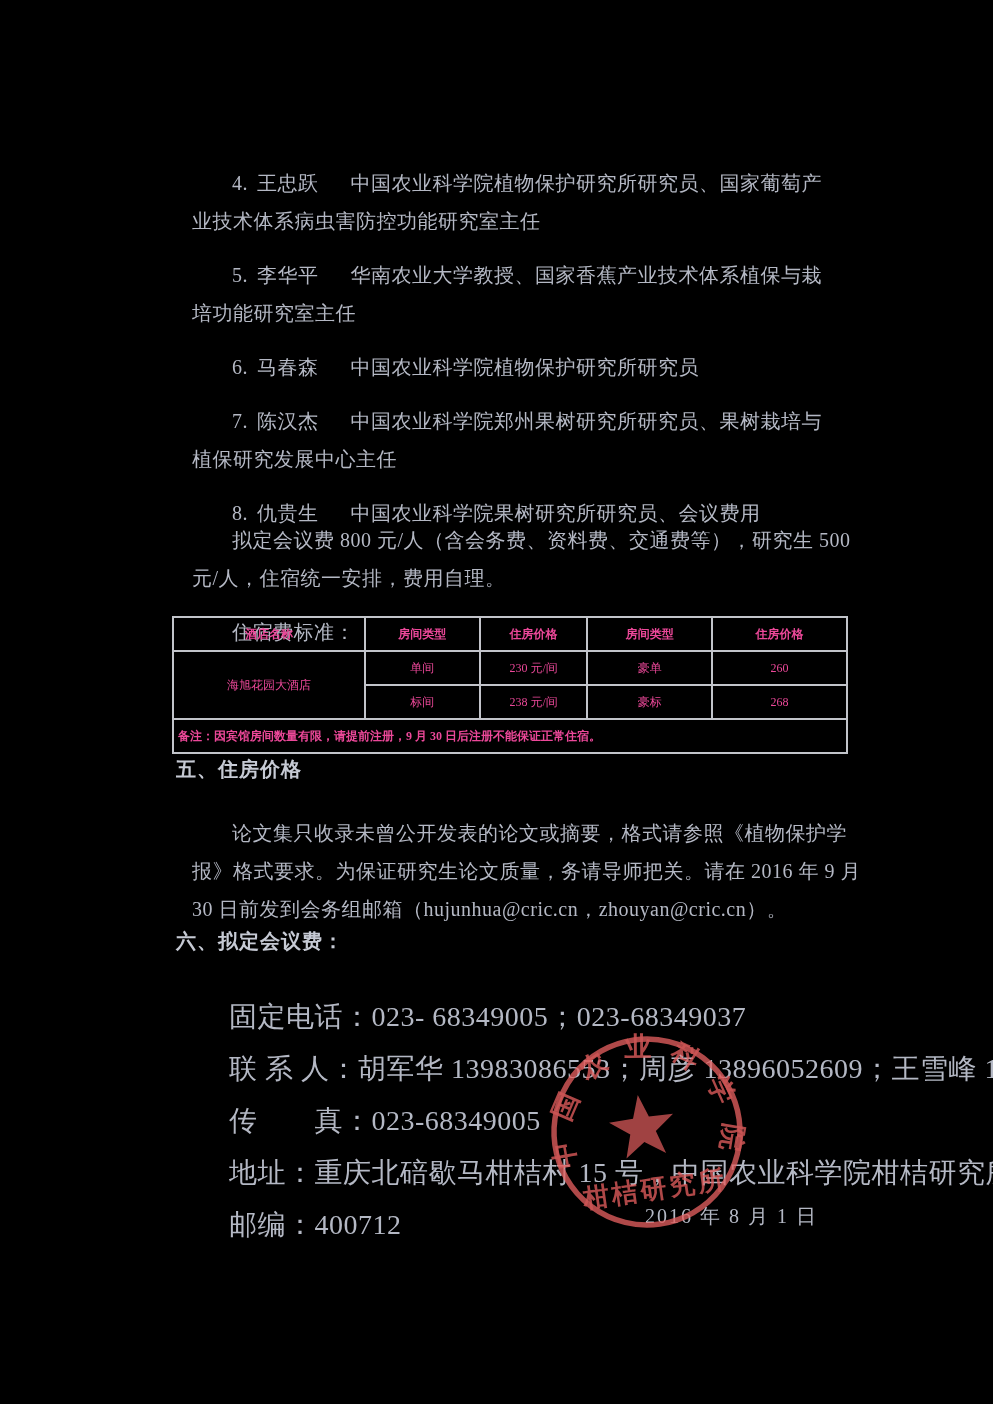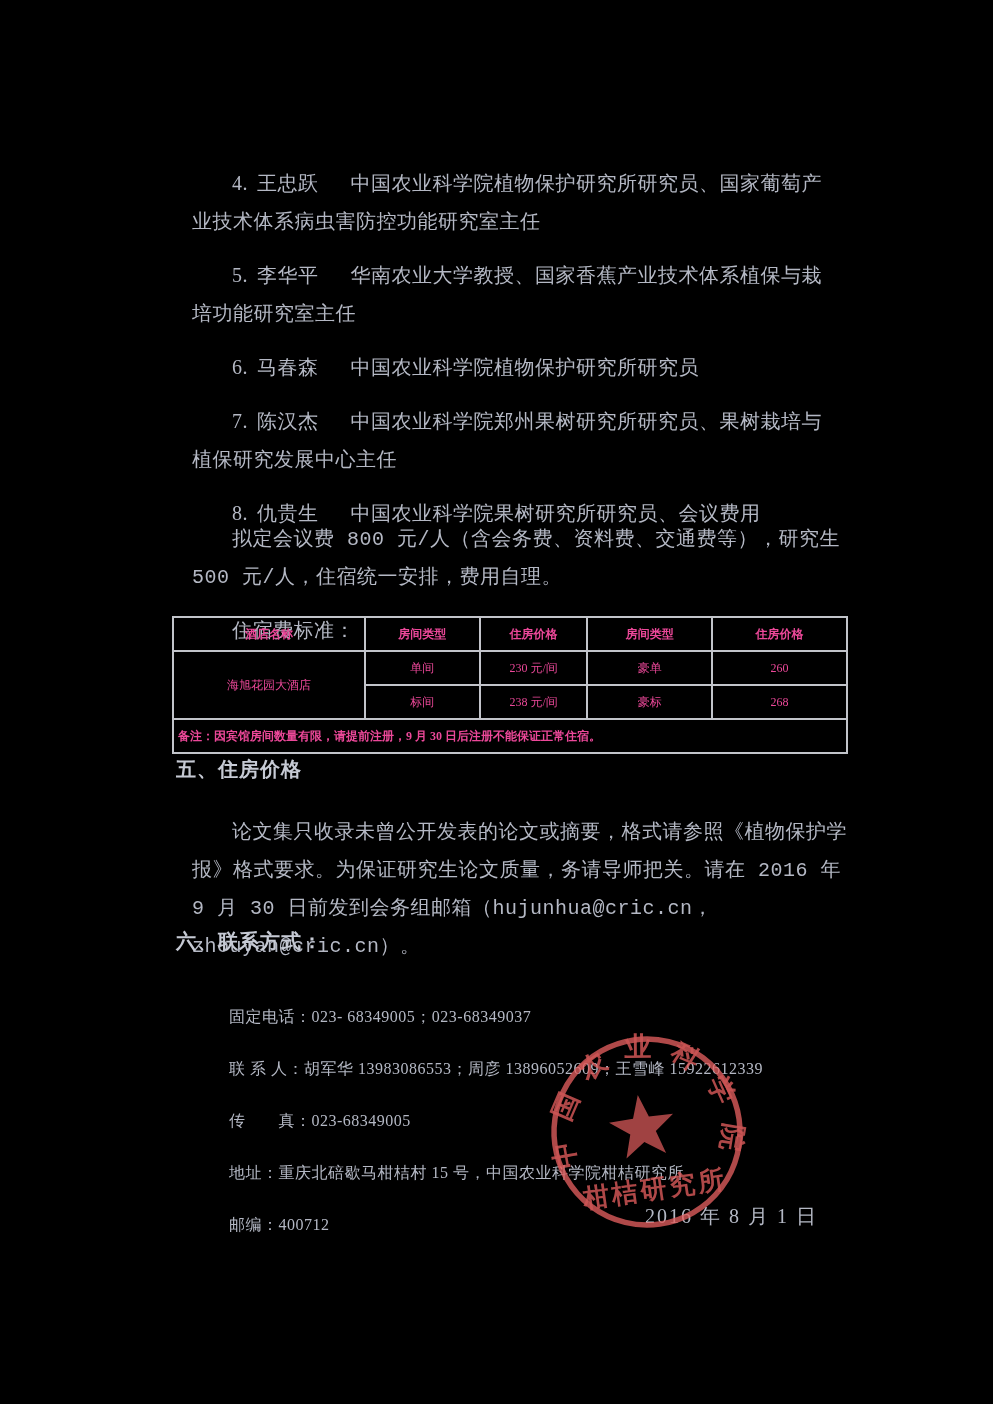--- a/index.html
+++ b/index.html
@@ -14,21 +14,21 @@
   .abs{position:absolute;}
   .content{left:176px;width:670px;}
   p{margin:16px;}
   .body-text{font-size:20px;line-height:38px;letter-spacing:0.5px;}
   .attendee{ text-indent:2em; }
   .attendee .name{margin-left:0.45em;}
   .attendee .role{margin-left:1.6em;}
   .heading{
     font-size:20px;font-weight:bold;color:#c6cad4;letter-spacing:1px;
   }
-  .indent-first{text-indent:2em;font-family:Liberation Mono, monospace;}
+  .indent-first{text-indent:2em;}
   
   table.lodging{
     border-collapse:collapse;
     width:676px;
     font-size:12px;
     color:#ec4899;
     table-layout:fixed;
   }
   table.lodging th,table.lodging td{
     border:2px solid #c2c4ca;
@@ -37,21 +37,21 @@
     height:28px;
     overflow:hidden;
     white-space:nowrap;
   }
   table.lodging th{font-weight:bold;}
   table.lodging .note-cell{
     text-align:left;
     font-weight:bold;
     white-space:nowrap;
   }
-  .contact-line{font-size:16px;line-height:36px;letter-spacing:0.5px;white-space:nowrap;}
+  .contact-line{font-size:28px;line-height:36px;letter-spacing:0.5px;white-space:nowrap;}
   .date-line{font-size:20px;text-align:right;letter-spacing:2px;}
   
   .stamp-svg{opacity:0.9;}
   .stamp-arc-text{font-size:27px;letter-spacing:17px;font-weight:bold;}
   .stamp-bottom-text{font-size:26px;letter-spacing:3px;font-weight:bold;}
 </style>
 </head>
 <body>
 
 <div class="page">
@@ -100,21 +100,21 @@
       <tr>
         <td colspan="5" class="note-cell">备注：因宾馆房间数量有限，请提前注册，9 月 30 日后注册不能保证正常住宿。</td>
       </tr>
     </tbody>
       </table>
   </div>
 
   <div class="abs content heading" style="top:756px;">五、住房价格</div>
   <p class="abs content body-text indent-first" style="top:798px;">论文集只收录未曾公开发表的论文或摘要，格式请参照《植物保护学报》格式要求。为保证研究生论文质量，务请导师把关。请在 2016 年 9 月 30 日前发到会务组邮箱（hujunhua@cric.cn，zhouyan@cric.cn）。</p>
 
-  <div class="abs content heading" style="top:928px;">六、联系方式：</div>
+  <div class="abs content heading" style="top:928px;">六、拟定会议费：</div>
   <div class="abs" style="top:983px;left:213px;width:640px;">
     <p class="contact-line"><span>固定电话：</span><span>023- 68349005；023-68349037</span></p>
     <p class="contact-line"><span>联 系 人：</span><span>胡军华 13983086553；周彦 13896052609；王雪峰 15922612339</span></p>
     <p class="contact-line"><span>传　　真：</span><span>023-68349005</span></p>
     <p class="contact-line"><span>地址：</span><span>重庆北碚歇马柑桔村 15 号，中国农业科学院柑桔研究所</span></p>
     <p class="contact-line"><span>邮编：</span><span>400712</span></p>
   </div>
 
   <div class="abs date-line" style="top:1203px;left:176px;width:642px;">2016 年 8 月 1 日</div>
 

